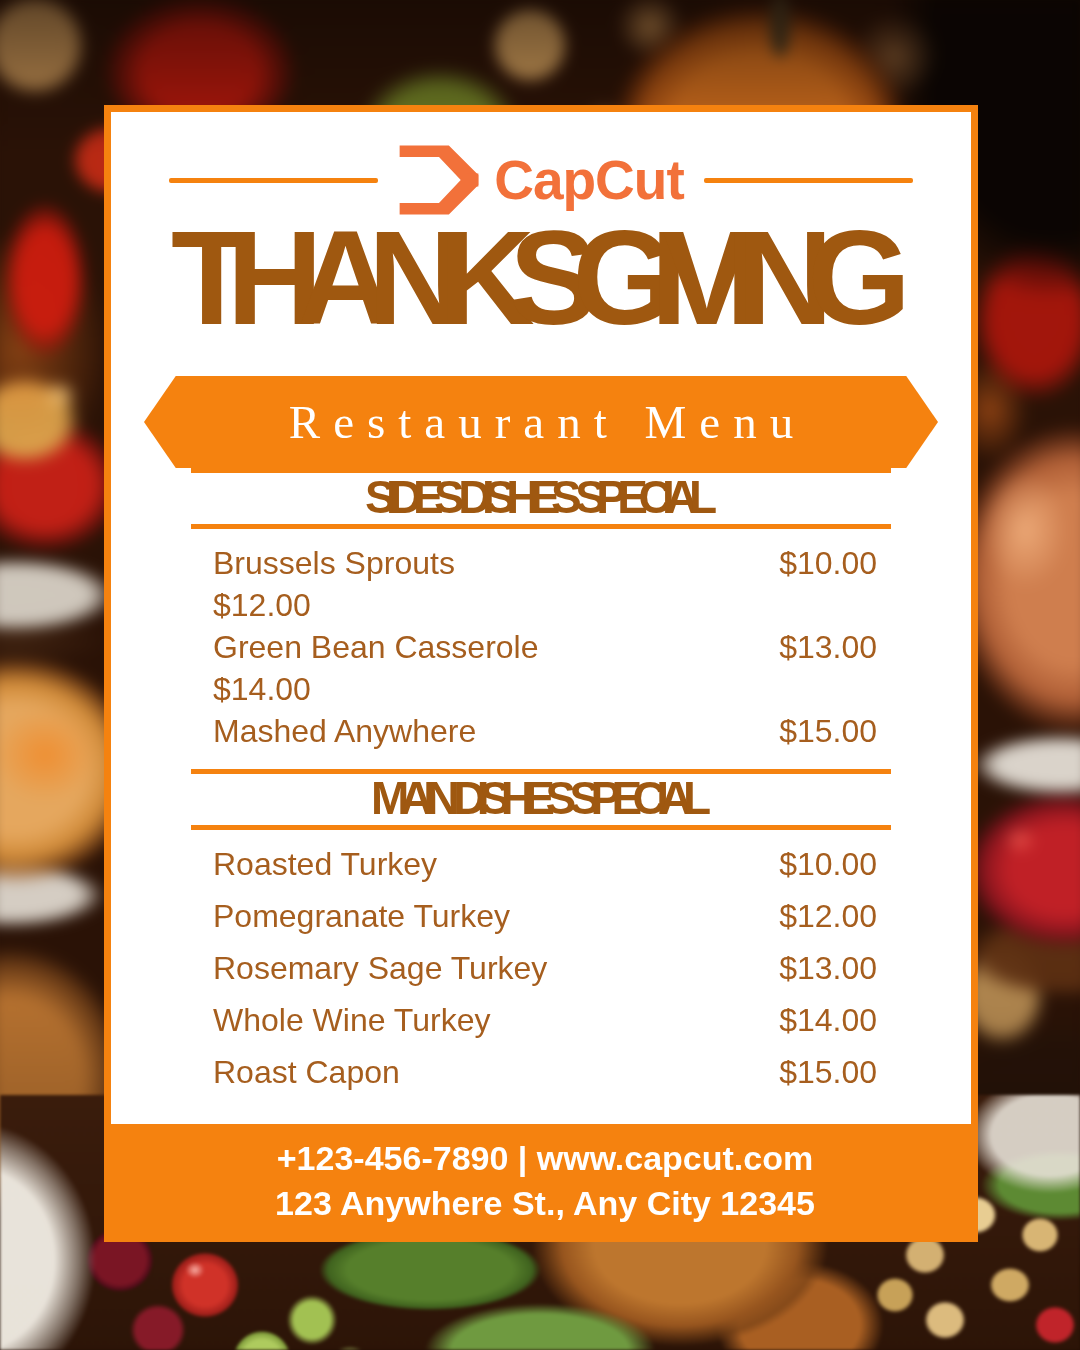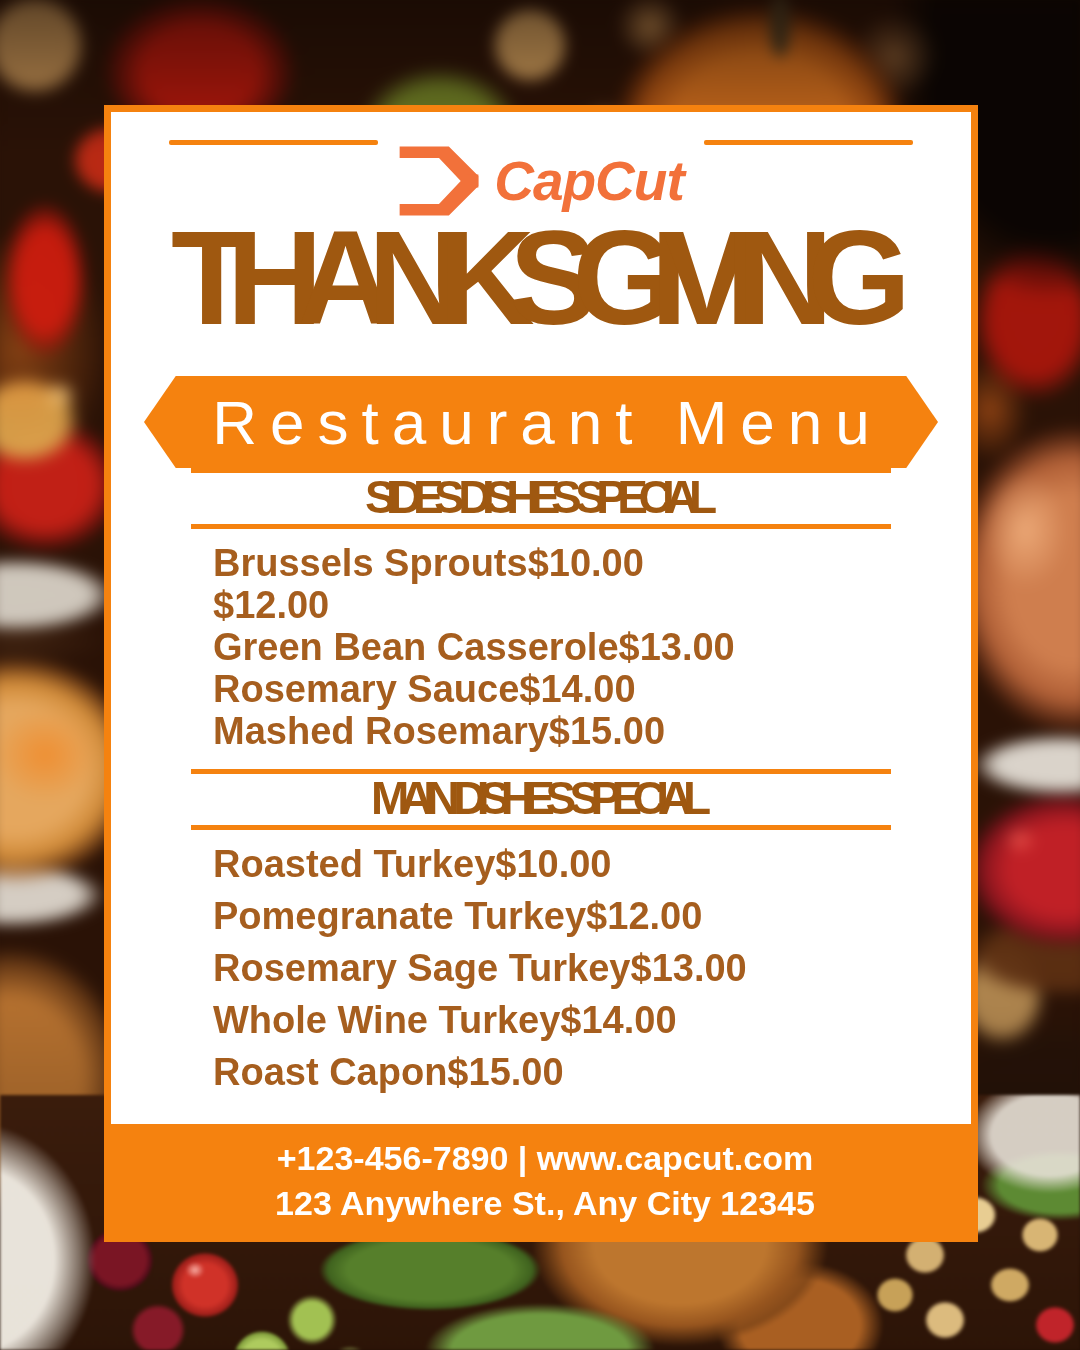--- a/index.html
+++ b/index.html
@@ -83,39 +83,39 @@
       radial-gradient(110px 50px at 1060px 90px, #5d8a33 55%, transparent 72%),
       radial-gradient(120px 70px at 480px 330px, rgba(20,10,4,.8), transparent 70%),
       radial-gradient(100px 60px at 830px 330px, rgba(25,12,5,.8), transparent 70%),
       linear-gradient(180deg, #3a1c0c 0%, #2c1407 100%);
   }
 
   
   .card{position:absolute;left:104px;top:105px;width:874px;height:1137px;box-sizing:border-box;
     border:7px solid var(--accent,#F5820F);background:#ffffff;
     display:flex;flex-direction:column;align-items:center;}
-  .logo-row{margin-top:28px;height:80px;display:flex;align-items:flex-start;column-gap:20px;font-style:italic;}
+  .logo-row{margin-top:28px;height:80px;display:flex;align-items:center;column-gap:20px;}
   .logo-line{width:209px;height:5px;background:var(--accent,#F5820F);border-radius:2px;}
   .logo-mark{display:flex;align-items:center;column-gap:14px;}
   .logo-mark svg{width:82px;height:82px;display:block;}
   .logo-text{font-size:55px;font-weight:bold;letter-spacing:-1px;color:var(--logo-orange,#F2713A);}
   .title-svg{width:820px;height:116px;margin-top:4px;display:block;}
   .title-svg text{font-family:"Liberation Sans",sans-serif;font-weight:bold;fill:var(--title-brown,#9F5810);}
   .banner{margin-top:36px;width:794px;height:92px;background:var(--accent,#F5820F);
     clip-path:polygon(0 50%, 4% 0, 96% 0, 100% 50%, 96% 100%, 4% 100%);
     display:flex;align-items:center;justify-content:center;}
-  .banner span{color:var(--banner-text,#FFFFFF);font-size:62px;letter-spacing:13px;padding-left:13px;font-weight:400;}
+  .banner span{color:var(--banner-text,#FFFFFF);font-size:47px;letter-spacing:13px;padding-left:13px;font-weight:400;font-family:Liberation Serif, serif;}
   .menu{width:700px;display:flex;flex-direction:column;}
   .sec-rule{height:5px;background:var(--accent,#F5820F);}
   .sec-title{width:700px;height:51px;display:block;}
   .sec-title text{font-family:"Liberation Sans",sans-serif;font-weight:bold;fill:var(--title-brown,#9F5810);}
   .rows{margin-top:13px;margin-bottom:17px;display:flex;flex-direction:column;}
   .rows.last{margin-bottom:0;gap:10px;}
-  .row{display:flex;padding:0 14px 0 22px;
-    font-size:38px;line-height:42px;font-weight:700;color:var(--item-brown,#A65E1E);}
+  .row{display:flex;justify-content:space-between;padding:0 14px 0 22px;
+    font-size:32px;line-height:42px;font-weight:400;color:var(--item-brown,#A65E1E);}
   .footer{position:absolute;left:-7px;right:-7px;bottom:-7px;height:118px;background:var(--accent,#F5820F);
     color:#fff;text-align:center;padding-top:12px;box-sizing:border-box;padding-left:8px;}
   .footer div{font-size:34px;line-height:45px;font-weight:bold;}
 </style>
 </head>
 <body>
 
 <div class="stage">
   <div class="bg-base"></div>
   <div class="bg-sharp"></div>
@@ -158,25 +158,24 @@
           <span>$10.00</span>
         </div>
         <div class="row">
           <span>$12.00</span>
         </div>
         <div class="row">
           <span>Green Bean Casserole</span>
           <span>$13.00</span>
         </div>
         <div class="row">
-          <span>Rosemary Sauce</span>
           <span>$14.00</span>
         </div>
         <div class="row">
-          <span>Mashed Rosemary</span>
+          <span>Mashed Anywhere</span>
           <span>$15.00</span>
         </div>
       </div>
 
       <div class="sec-rule"></div>
       <svg class="sec-title" viewBox="0 0 700 51">
         <text x="350" y="40" text-anchor="middle" font-size="46" textLength="340" lengthAdjust="SpacingAndGlyphs">MAIN DISHES SPECIAL</text>
       </svg>
       <div class="sec-rule"></div>
 

